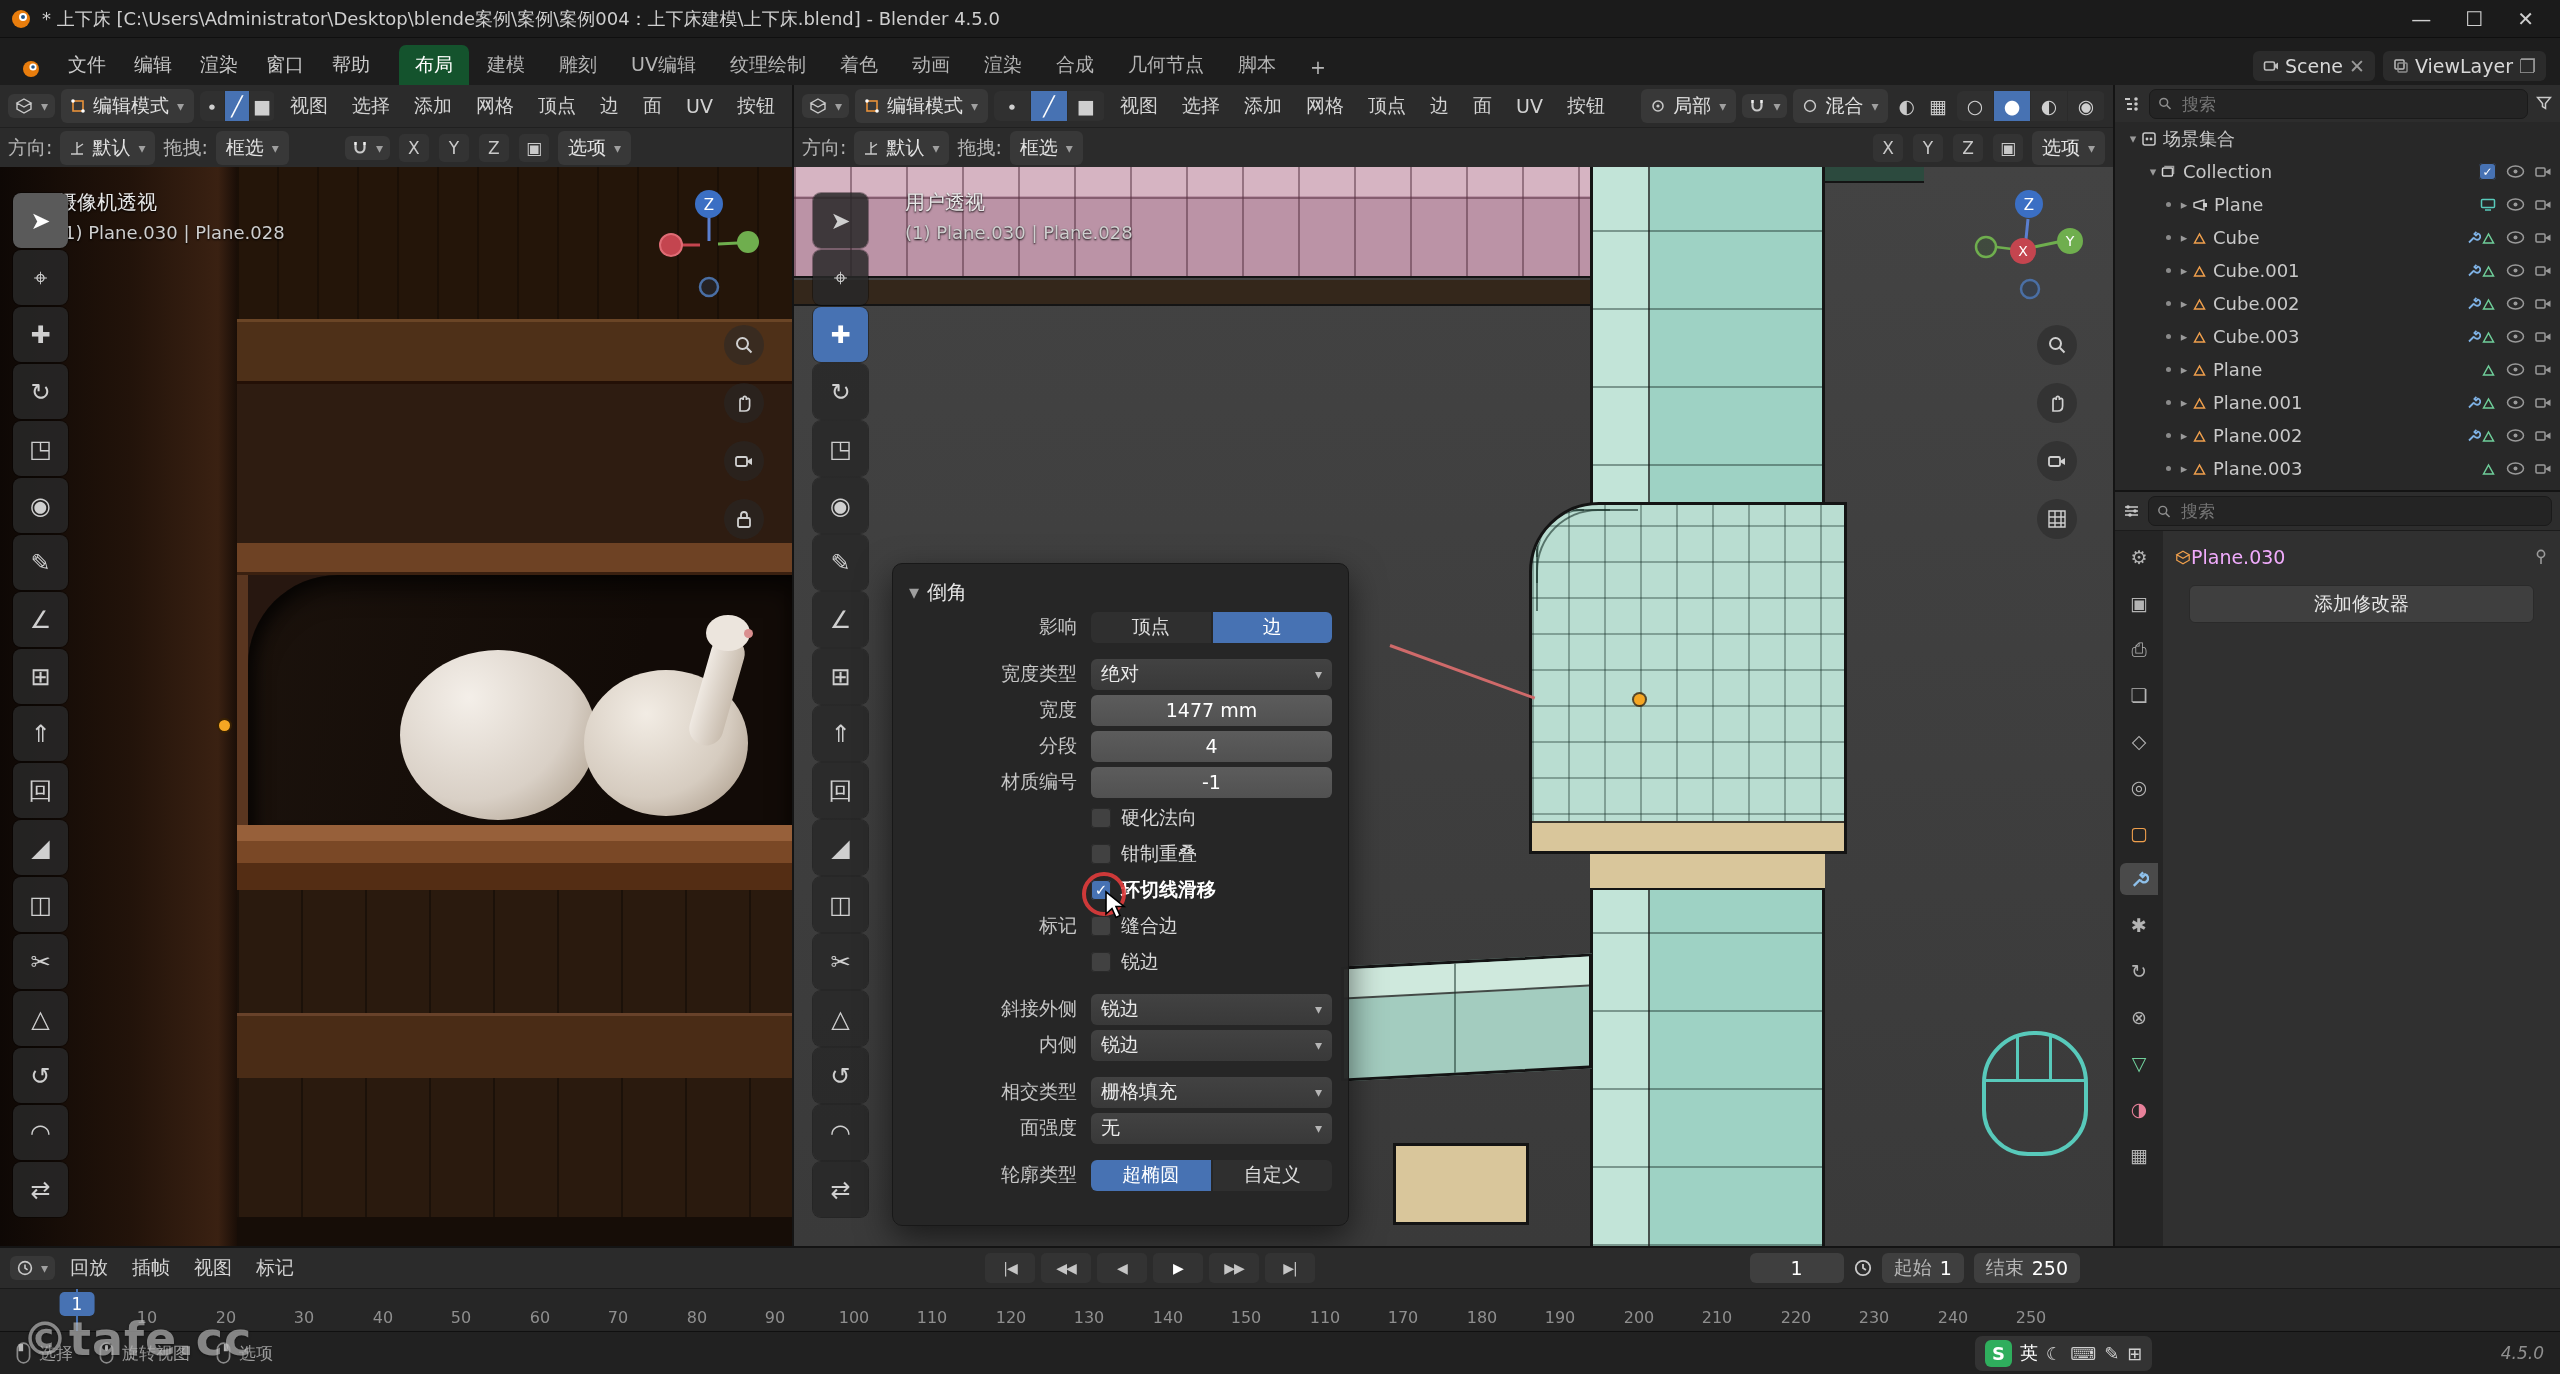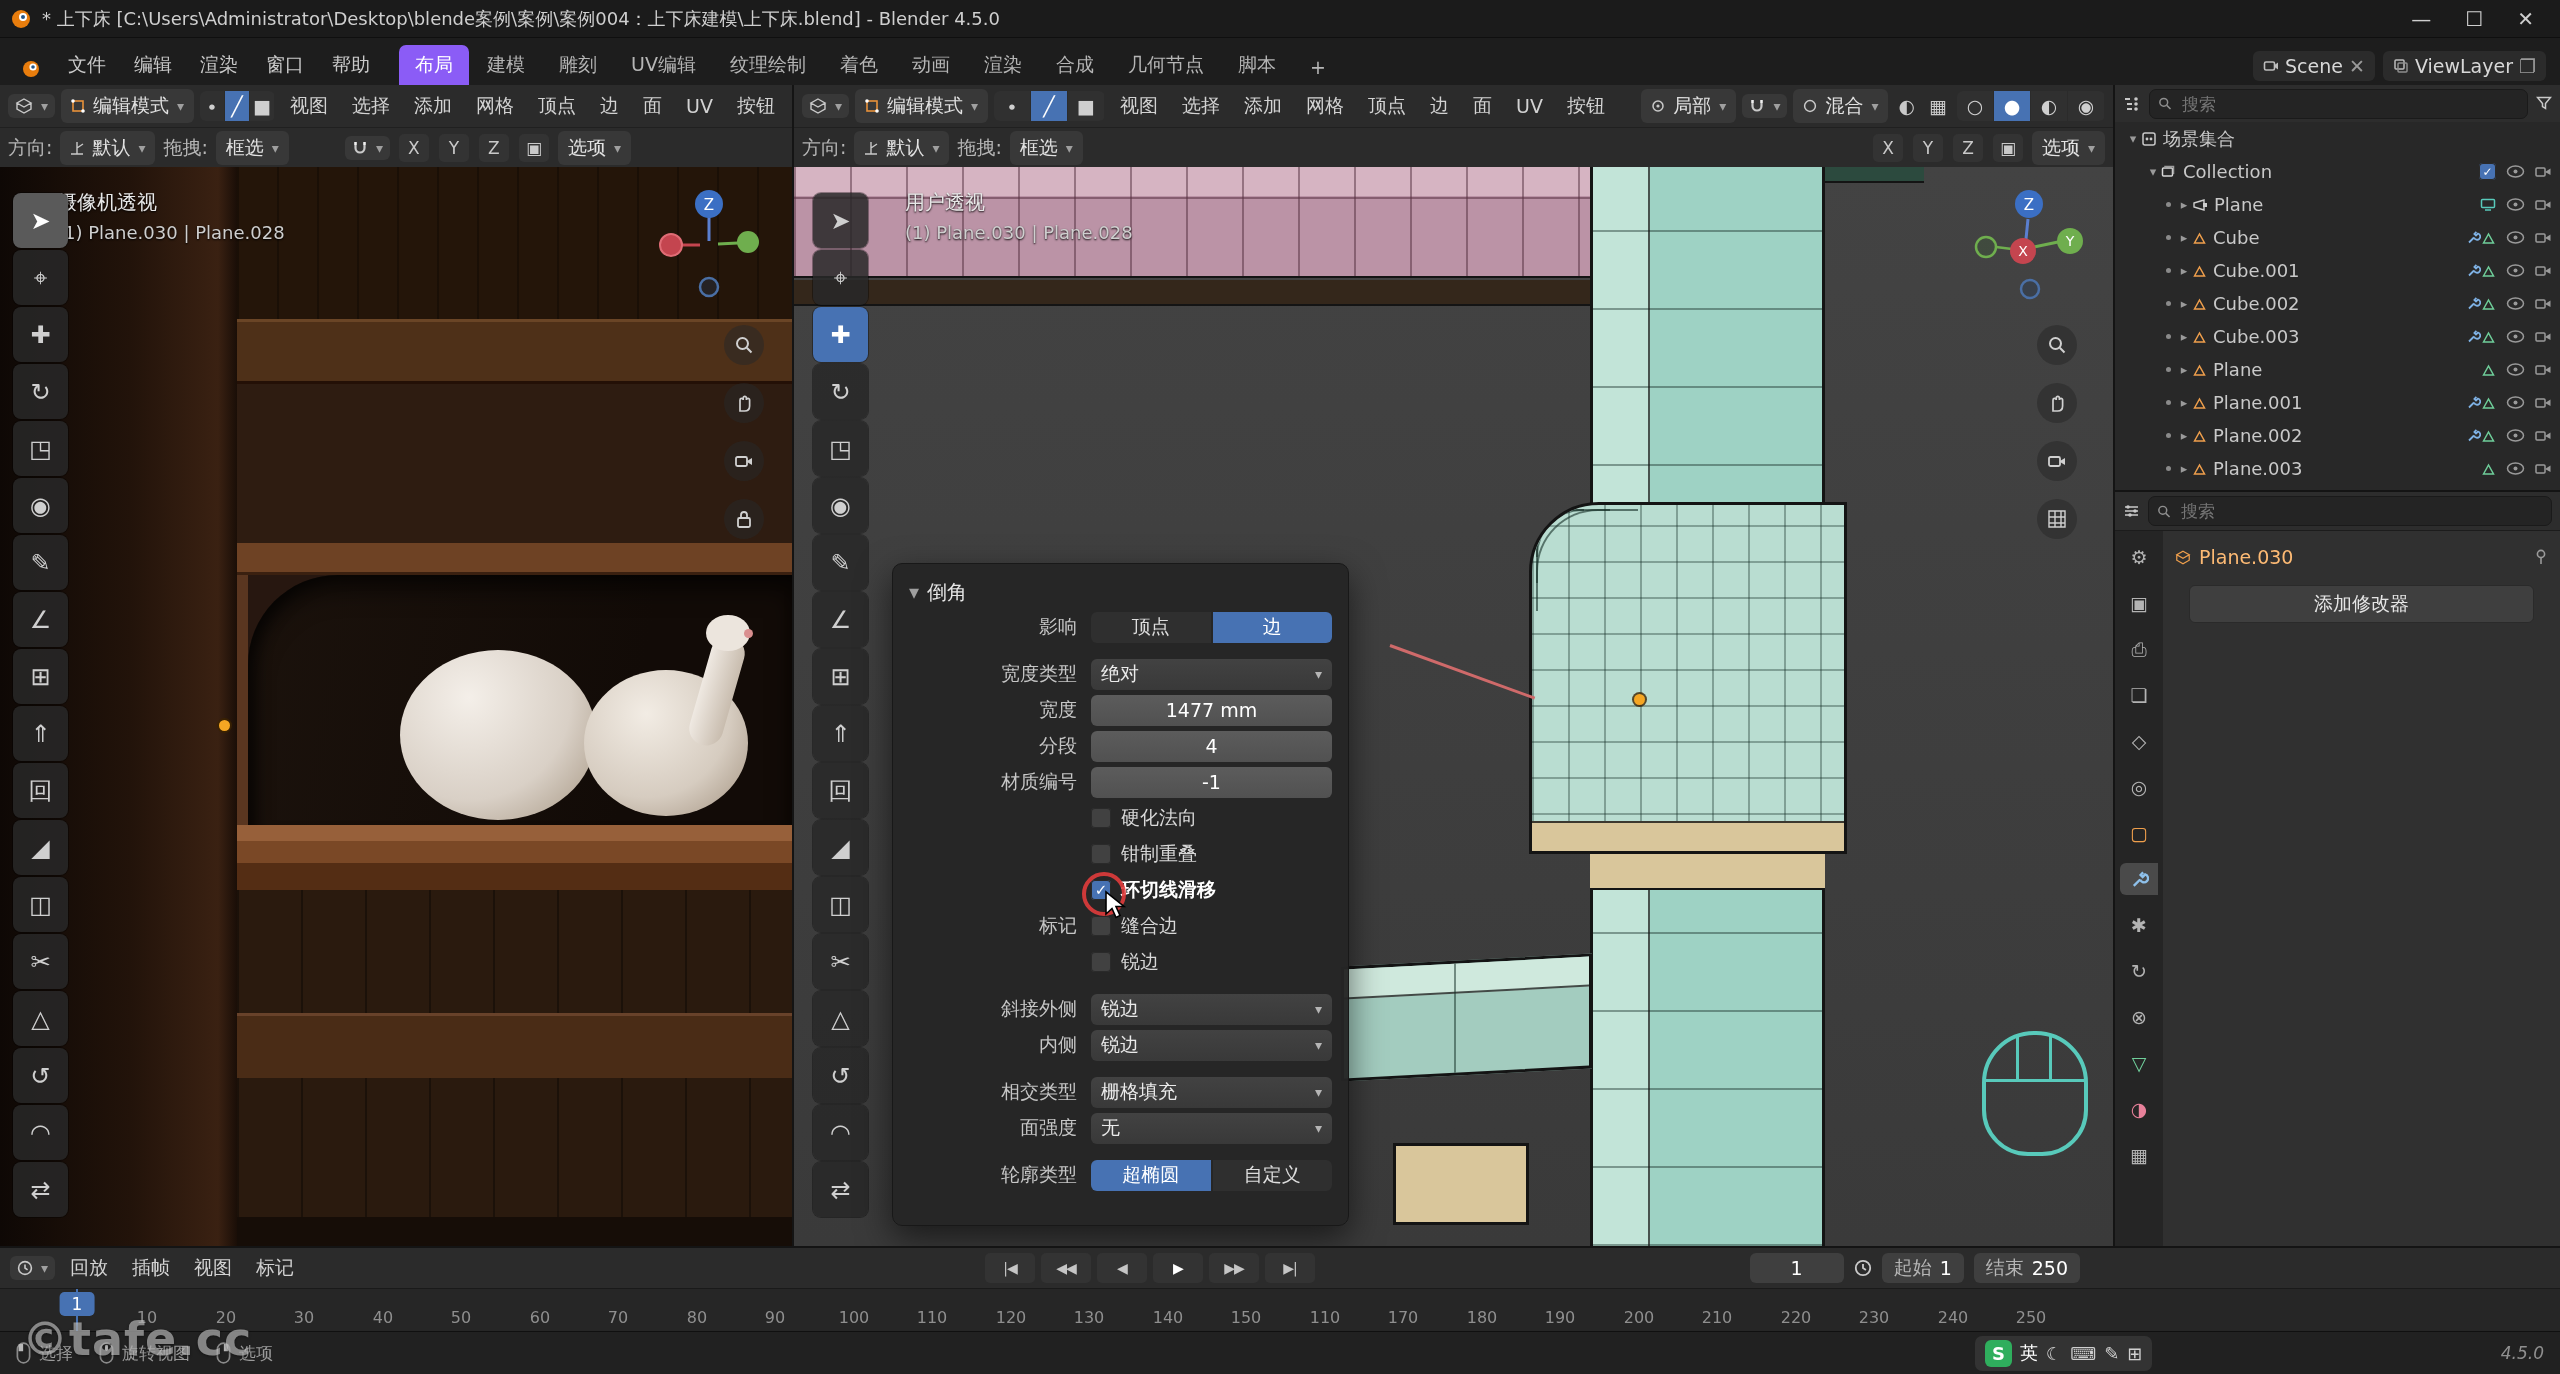--- a/index.html
+++ b/index.html
@@ -7,21 +7,21 @@
        font-family:"DejaVu Sans","Liberation Sans",sans-serif;color:#d6d6d6;font-size:19px;
        -webkit-user-select:none;user-select:none;}
   .abs{position:absolute;}
   
   .titlebar{position:absolute;left:0;top:0;width:2560px;height:38px;background:#1b1b1b;
             border-bottom:1px solid #0f0f0f;display:flex;align-items:center;padding:0 10px;box-sizing:border-box;color:#cfcfcf;font-size:18px;}
   .win-btns{margin-left:auto;display:flex;gap:34px;padding-right:16px;color:#cfcfcf;font-size:20px;}
   .menubar{position:absolute;left:0;top:38px;width:2560px;height:47px;background:#1d1d1d;display:flex;align-items:flex-end;padding:0 8px;box-sizing:border-box;}
   .menu-item{padding:7px 14px;border-radius:6px;color:#c9c9c9;}
   .ws-tab{padding:7px 16px;margin:0 1px;border-radius:7px 7px 0 0;color:#b5b5b5;font-size:19px;white-space:nowrap;}
-  .ws-tab.active{background:#8b5cf6;color:#fff;}
+  .ws-tab.active{background:#14532d;color:#fff;}
   .topbar-right{margin-left:auto;display:flex;align-items:center;gap:8px;padding:4px 6px;}
   .chip{display:flex;align-items:center;gap:6px;background:#2b2b2b;border-radius:6px;padding:4px 10px;color:#d8d8d8;}
   
   .vp{position:absolute;top:85px;height:1161px;overflow:hidden;background:#2b2b2b;}
   .vp-header{height:42px;background:#2b2b2b;border-bottom:1px solid #202020;display:flex;align-items:center;gap:6px;padding:0 8px;overflow:hidden;white-space:nowrap;}
   .vp-header2{height:40px;background:#2b2b2b;border-bottom:2px solid #161616;display:flex;align-items:center;gap:8px;padding:0 8px;overflow:hidden;white-space:nowrap;}
   .dd{display:inline-flex;align-items:center;gap:8px;background:#383838;border-radius:6px;padding:4px 10px;color:#e2e2e2;}
   .dd .car{color:#9f9f9f;font-size:14px;}
   .hmenu{padding:5px 9px;color:#d2d2d2;}
   .selgrp{display:inline-flex;border-radius:6px;overflow:hidden;}
@@ -71,21 +71,21 @@
   .orow .spacer{flex:1;}
   .chev{color:#9a9a9a;font-size:13px;width:16px;text-align:center;flex:none;}
   .seldot{width:5px;height:5px;border-radius:50%;background:#8a8a8a;margin:0 5px 0 7px;flex:none;}
   .vis{display:flex;gap:10px;align-items:center;margin-left:10px;}
   .properties{position:absolute;left:0;top:405px;right:0;bottom:0;background:#2e2e2e;border-top:2px solid #141414;}
   .prop-head{height:38px;background:#2d2d2d;border-bottom:1px solid #1c1c1c;display:flex;align-items:center;gap:8px;padding:0 8px;}
   .tabstrip{position:absolute;left:0;top:39px;bottom:0;width:48px;background:#252525;display:flex;flex-direction:column;align-items:center;padding-top:10px;gap:14px;}
   .ptab{width:38px;height:32px;border-radius:6px 0 0 6px;display:flex;align-items:center;justify-content:center;color:#b3b3b3;font-size:19px;}
   .ptab.active{background:#4a4a4a;}
   .prop-body{position:absolute;left:48px;top:39px;right:0;bottom:0;background:#303030;padding:8px 12px;box-sizing:border-box;}
-  .breadcrumb{display:flex;align-items:center;gap:8px;height:36px;color:#fdba74;justify-content:center;}
+  .breadcrumb{display:flex;align-items:center;height:36px;color:#f0abfc;justify-content:center;}
   .addmod{margin:10px auto 0;width:92%;height:36px;background:#3f3f3f;border:1px solid #2a2a2a;border-radius:6px;display:flex;align-items:center;justify-content:center;color:#e5e5e5;}
   
   .tl-head{position:absolute;left:0;top:1246px;width:2560px;height:42px;background:#2b2b2b;border-top:2px solid #141414;display:flex;align-items:center;gap:6px;padding:0 10px;box-sizing:border-box;}
   .transport{position:absolute;left:985px;display:flex;gap:6px;}
   .tbtn{min-width:38px;height:30px;border-radius:5px;background:#333;display:flex;align-items:center;justify-content:center;color:#c5c5c5;font-size:14px;padding:0 6px;letter-spacing:-1px;}
   .tl-field{display:flex;align-items:center;gap:8px;background:#3f3f3f;border-radius:6px;height:30px;padding:0 12px;color:#fff;}
   .tl-field .lb{color:#b5b5b5;}
   .ruler{position:absolute;left:0;top:1288px;width:2560px;height:43px;background:#262626;border-top:1px solid #1a1a1a;overflow:hidden;}
   .tick{position:absolute;bottom:5px;transform:translateX(-50%);color:#8f8f8f;font-size:16px;}
   .framebadge{position:absolute;left:77px;top:3px;transform:translateX(-50%);background:#4772b3;color:#fff;font-size:17px;padding:2px 12px;border-radius:5px;z-index:3;}

